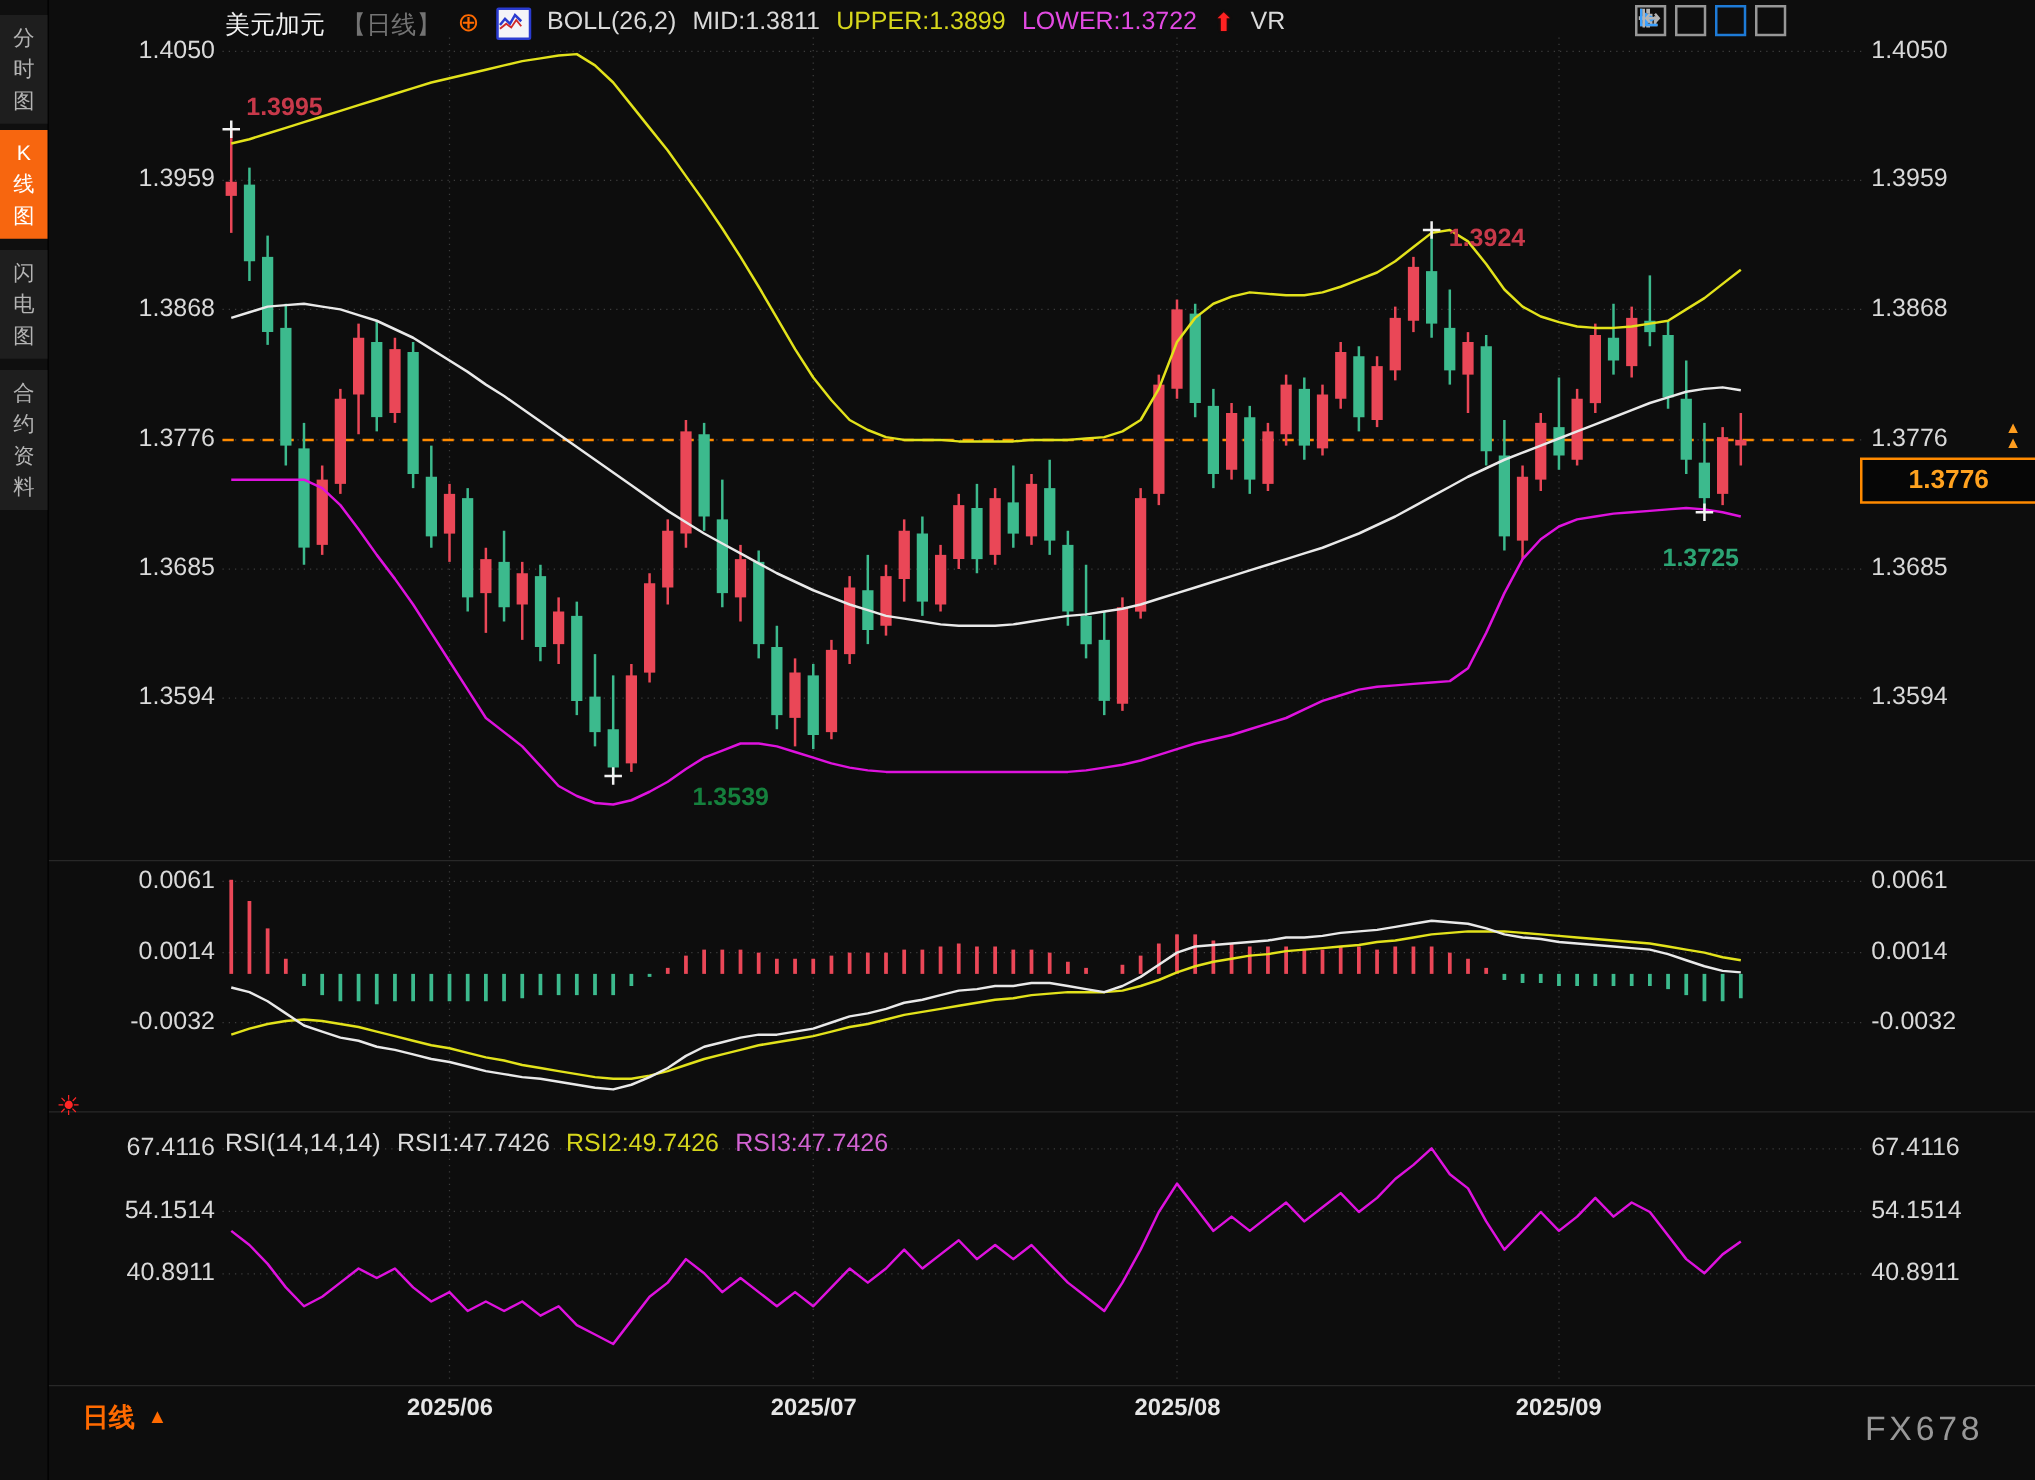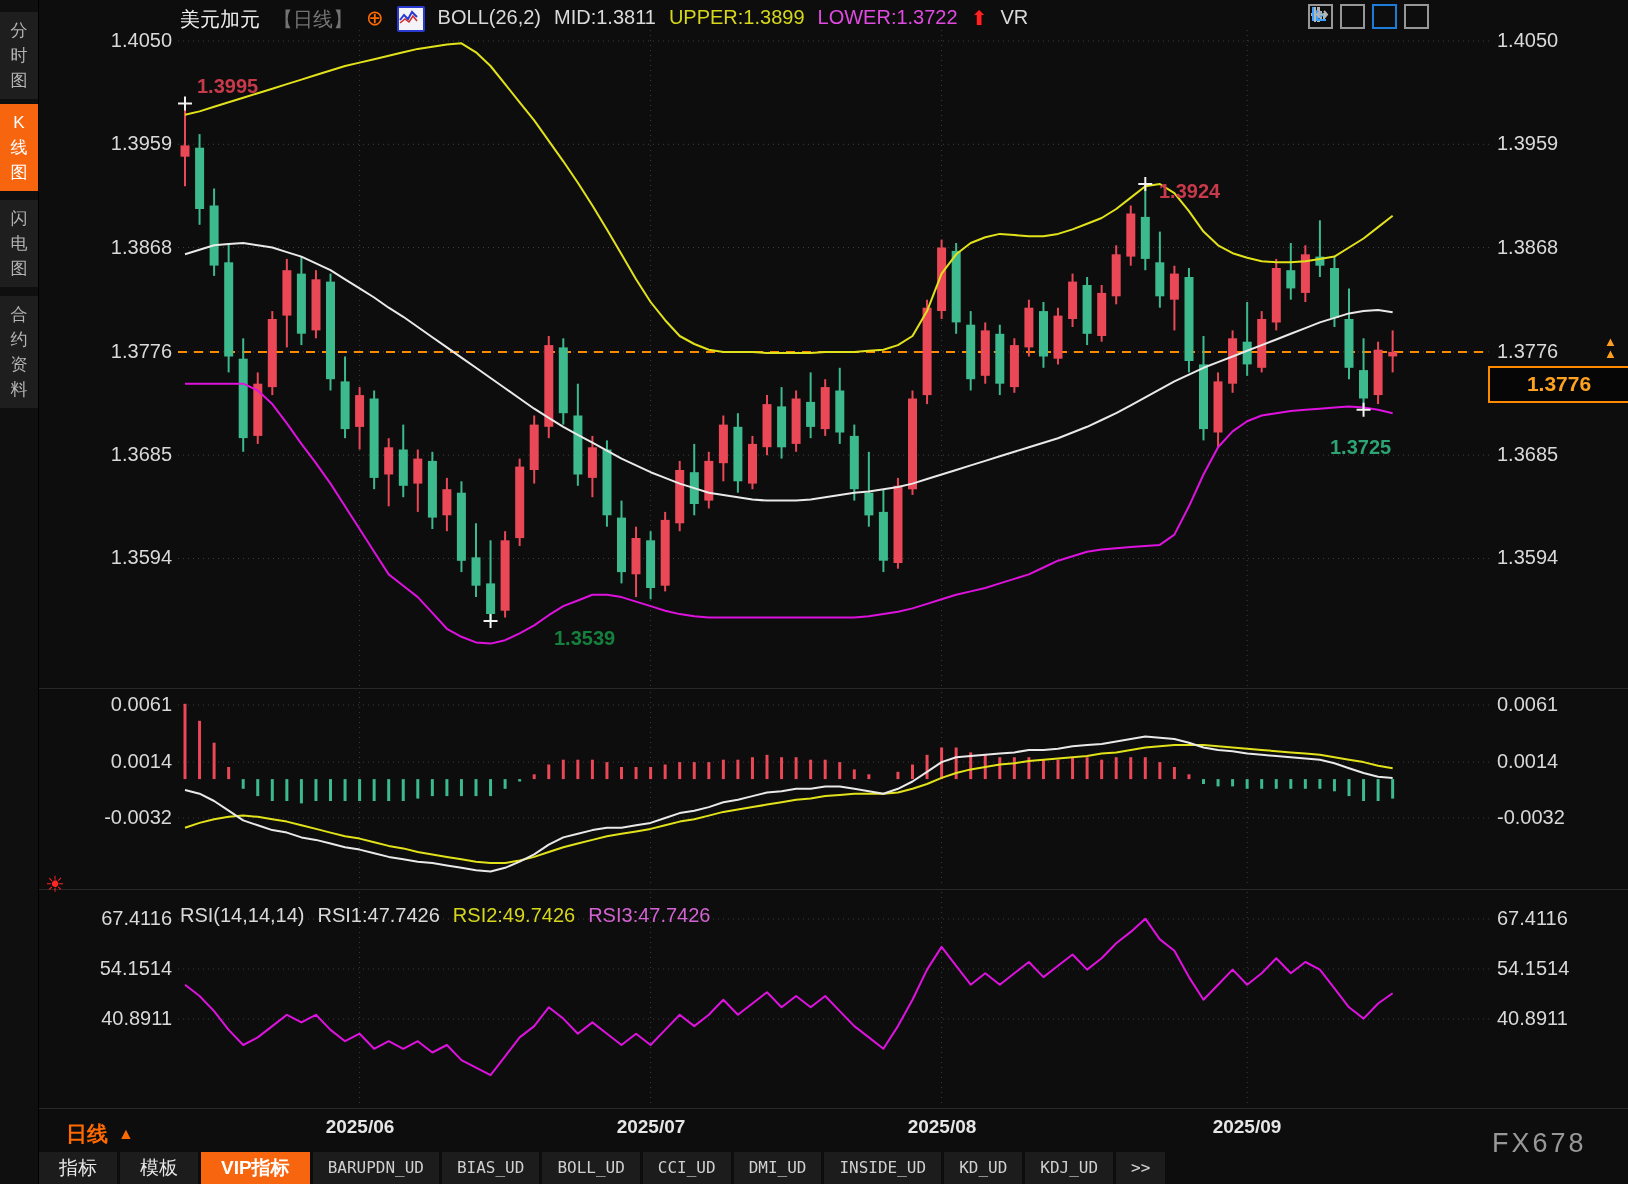--- a/index.html
+++ b/index.html
@@ -453,29 +453,15 @@
   <div class="lastbox">1.3776</div>
   <div class="dbl-arrow">
       <span>▲</span>
       <span>▲</span>
     </div>
 
   <div class="period">
     <span>日线</span>
     <span class="tri">▲</span>
   </div>
-  <div class="tabs" id="tabs">
-      <div class="tab">指标</div>
-      <div class="tab">模板</div>
-      <div class="tab active">VIP指标</div>
-      <div class="tab mono">BARUPDN_UD</div>
-      <div class="tab mono">BIAS_UD</div>
-      <div class="tab mono">BOLL_UD</div>
-      <div class="tab mono">CCI_UD</div>
-      <div class="tab mono">DMI_UD</div>
-      <div class="tab mono">INSIDE_UD</div>
-      <div class="tab mono">KD_UD</div>
-      <div class="tab mono">KDJ_UD</div>
-      <div class="tab mono">&gt;&gt;</div>
-    </div>
 
   <div class="watermark">FX678</div>
 </div>
 
 </body></html>

